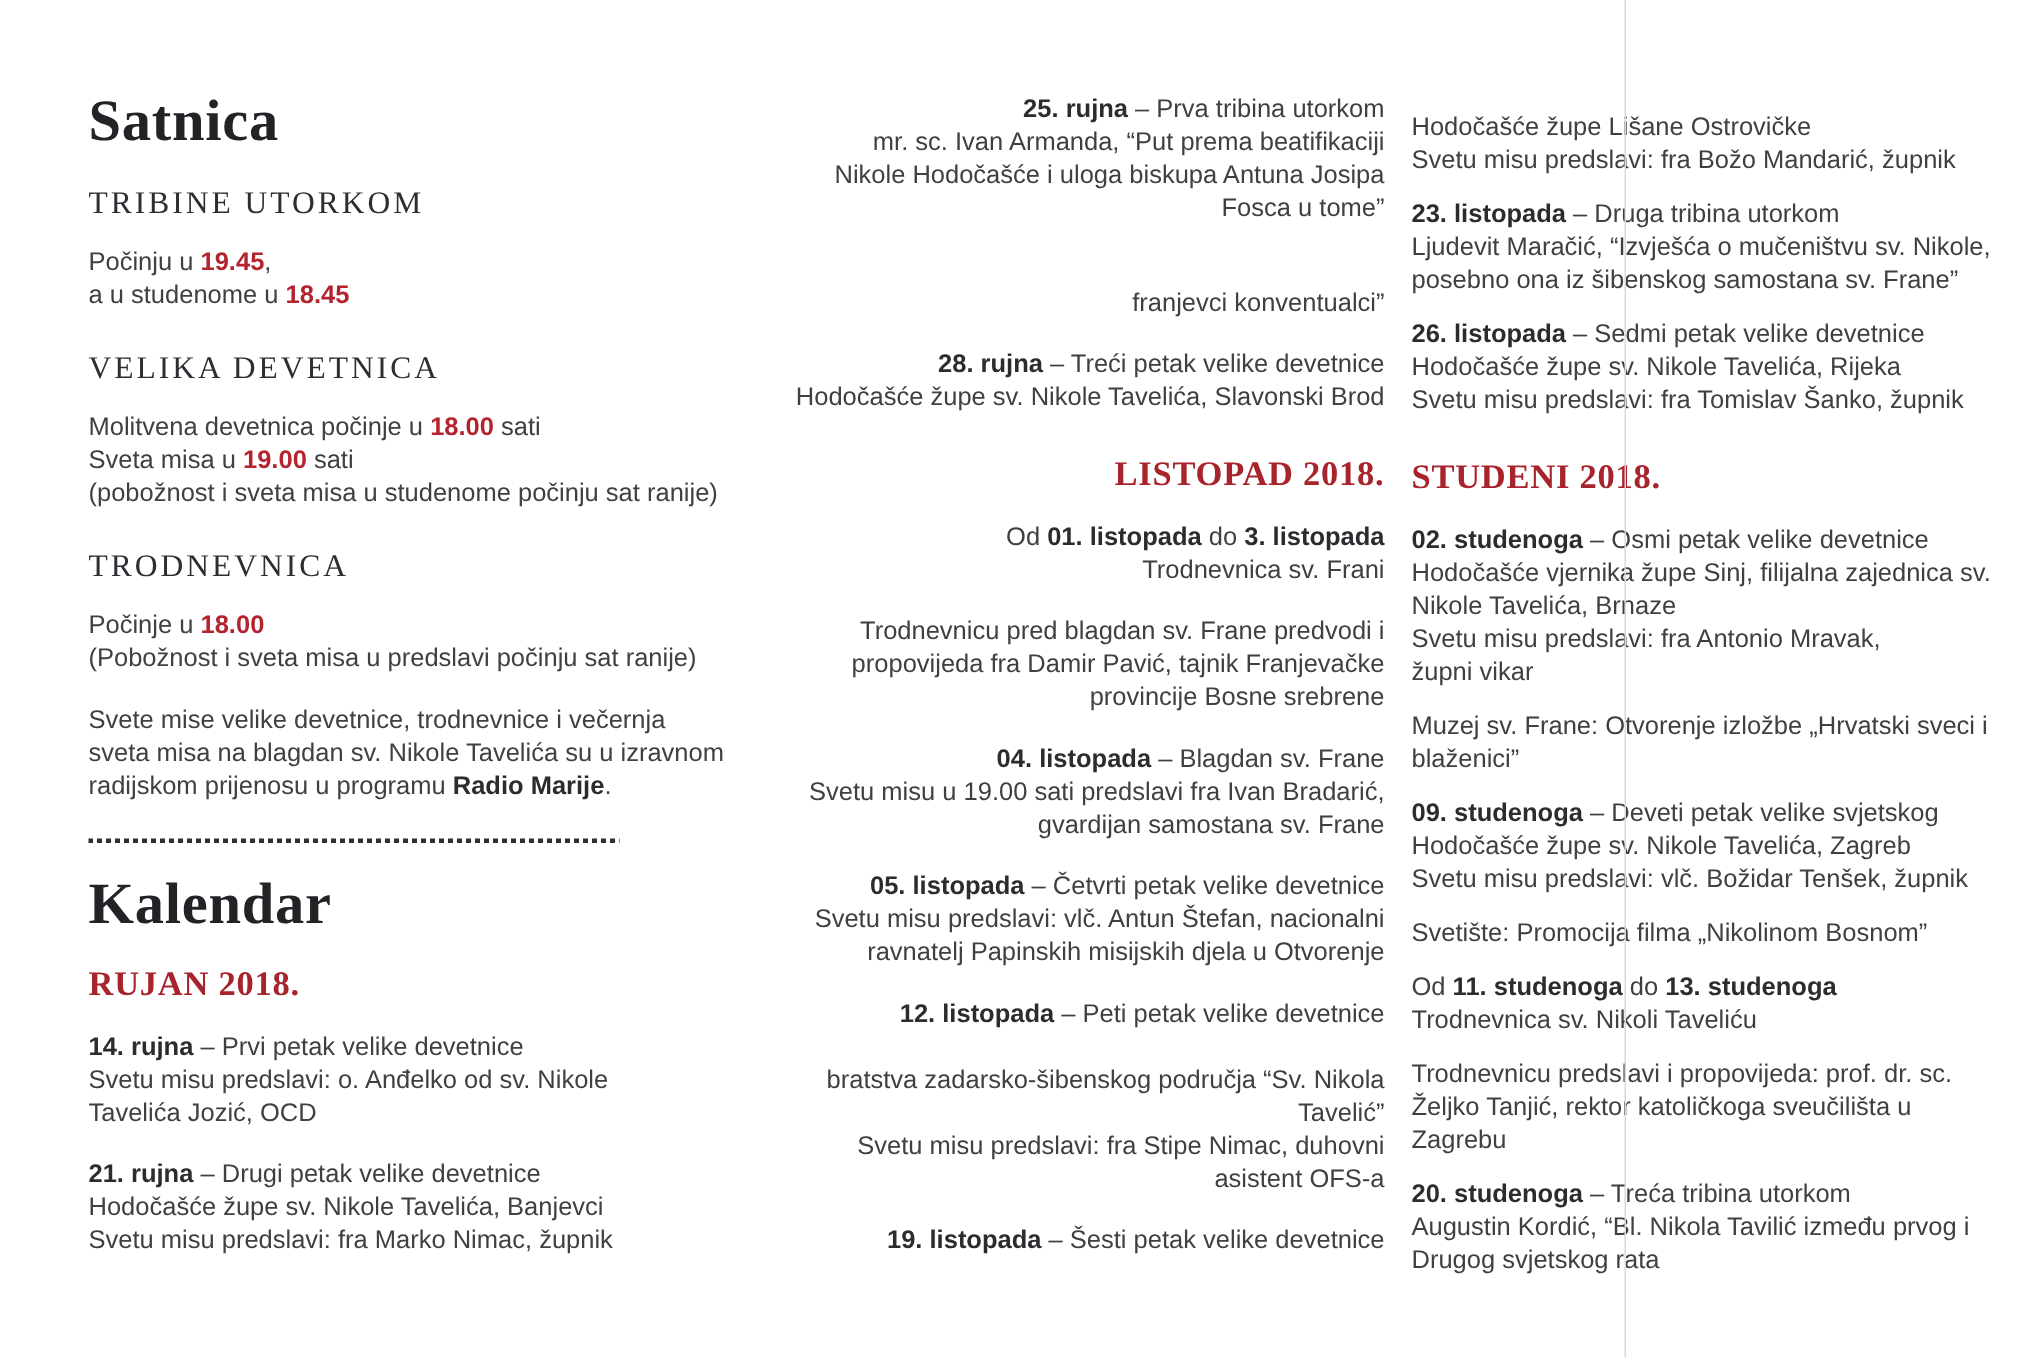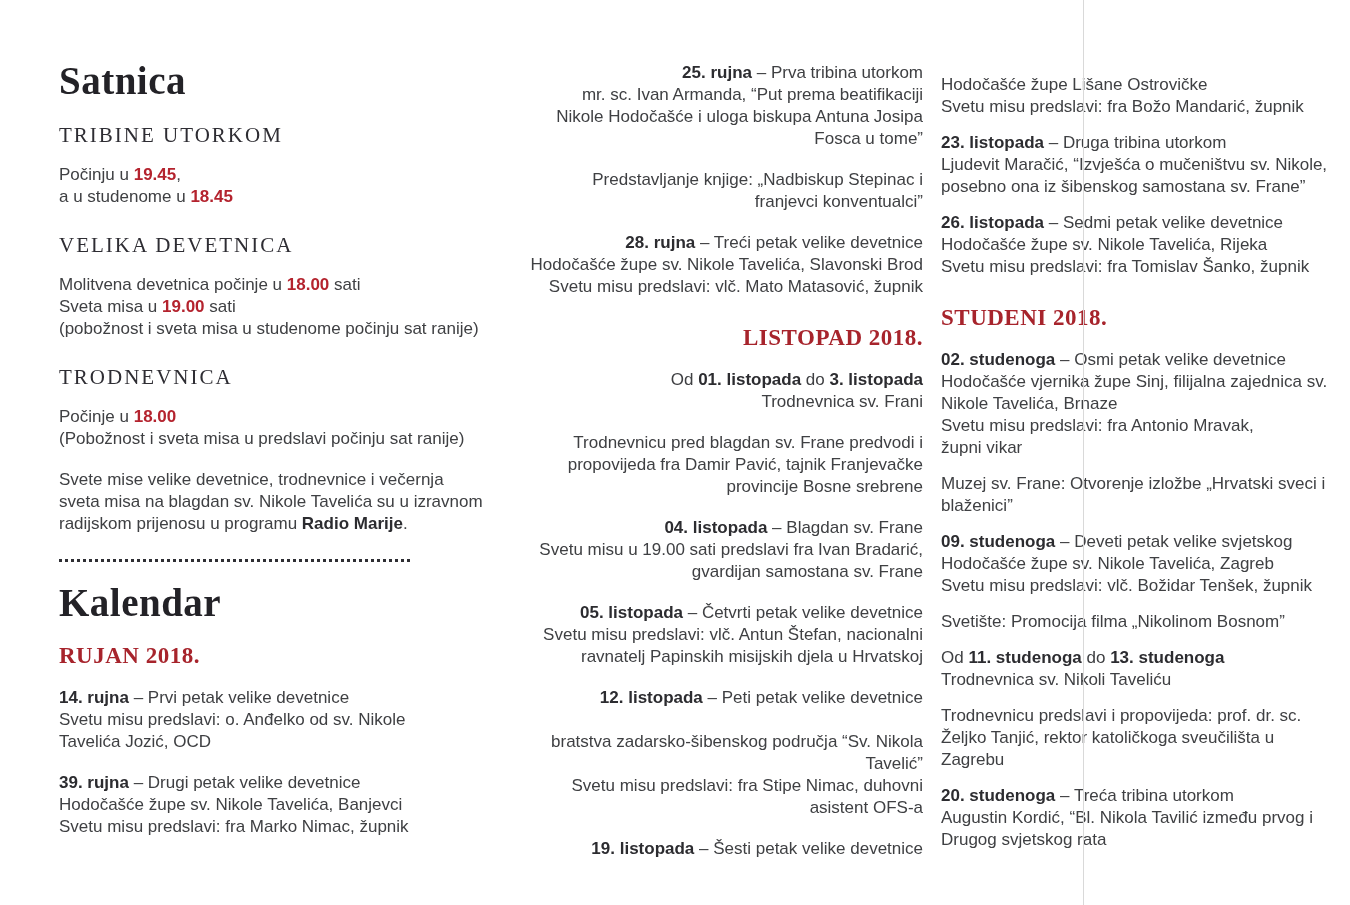--- a/index.html
+++ b/index.html
@@ -54,31 +54,31 @@
       <p class="body-p"><span>Počinju u </span><span class="seg-r">19.45</span><span>,</span><br><span>a u studenome u </span><span class="seg-r">18.45</span></p>
       <div class="sub">VELIKA DEVETNICA</div>
       <p class="body-p"><span>Molitvena devetnica počinje u </span><span class="seg-r">18.00</span><span> sati</span><br><span>Sveta misa u </span><span class="seg-r">19.00</span><span> sati</span><br><span>(pobožnost i sveta misa u studenome počinju sat ranije)</span></p>
       <div class="sub">TRODNEVNICA</div>
       <p class="body-p"><span>Počinje u </span><span class="seg-r">18.00</span><br><span>(Pobožnost i sveta misa u predslavi počinju sat ranije)</span></p>
       <p class="body-p"><span>Svete mise velike devetnice, trodnevnice i večernja</span><br><span>sveta misa na blagdan sv. Nikole Tavelića su u izravnom</span><br><span>radijskom prijenosu u programu </span><span class="seg-b">Radio Marije</span><span>.</span></p>
       <div class="divider"></div>
       <div class="h1">Kalendar</div>
       <div class="month">RUJAN 2018.</div>
       <p class="body-p"><span class="seg-b">14. rujna</span><span> – Prvi petak velike devetnice</span><br><span>Svetu misu predslavi: o. Anđelko od sv. Nikole</span><br><span>Tavelića Jozić, OCD</span></p>
-      <p class="body-p"><span class="seg-b">39. rujna</span><span> – Drugi petak velike devetnice</span><br><span>Hodočašće župe sv. Nikole Tavelića, Banjevci</span><br><span>Svetu misu predslavi: fra Marko Nimac, župnik</span></p>
+      <p class="body-p"><span class="seg-b">21. rujna</span><span> – Drugi petak velike devetnice</span><br><span>Hodočašće župe sv. Nikole Tavelića, Banjevci</span><br><span>Svetu misu predslavi: fra Marko Nimac, župnik</span></p>
     </div>
   <div class="col col-middle">
       <p class="body-p"><span class="seg-b">25. rujna</span><span> – Prva tribina utorkom</span><br><span>mr. sc. Ivan Armanda, “Put prema beatifikaciji</span><br><span>Nikole Hodočašće i uloga biskupa Antuna Josipa</span><br><span>Fosca u tome”</span></p>
-      <p class="body-p"><span>Predstavljanje knjige: „Nadbiskup Stepinac i</span><br><span>franjevci konventualci”</span></p>
-      <p class="body-p"><span class="seg-b">28. rujna</span><span> – Treći petak velike devetnice</span><br><span>Hodočašće župe sv. Nikole Tavelića, Slavonski Brod</span><br><span>Svetu misu predslavi: vlč. Mato Matasović, župnik</span></p>
+      <p class="body-p"><br><span>franjevci konventualci”</span></p>
+      <p class="body-p"><span class="seg-b">28. rujna</span><span> – Treći petak velike devetnice</span><br><span>Hodočašće župe sv. Nikole Tavelića, Slavonski Brod</span><br></p>
       <div class="month">LISTOPAD 2018.</div>
       <p class="body-p"><span>Od </span><span class="seg-b">01. listopada</span><span> do </span><span class="seg-b">3. listopada</span><br><span>Trodnevnica sv. Frani</span></p>
       <p class="body-p"><span>Trodnevnicu pred blagdan sv. Frane predvodi i</span><br><span>propovijeda fra Damir Pavić, tajnik Franjevačke</span><br><span>provincije Bosne srebrene</span></p>
       <p class="body-p"><span class="seg-b">04. listopada</span><span> – Blagdan sv. Frane</span><br><span>Svetu misu u 19.00 sati predslavi fra Ivan Bradarić,</span><br><span>gvardijan samostana sv. Frane</span></p>
-      <p class="body-p"><span class="seg-b">05. listopada</span><span> – Četvrti petak velike devetnice</span><br><span>Svetu misu predslavi: vlč. Antun Štefan, nacionalni</span><br><span>ravnatelj Papinskih misijskih djela u Hrvatskoj</span></p>
+      <p class="body-p"><span class="seg-b">05. listopada</span><span> – Četvrti petak velike devetnice</span><br><span>Svetu misu predslavi: vlč. Antun Štefan, nacionalni</span><br><span>ravnatelj Papinskih misijskih djela u Otvorenje</span></p>
       <p class="body-p"><span class="seg-b">12. listopada</span><span> – Peti petak velike devetnice</span><br><br><span>bratstva zadarsko-šibenskog područja “Sv. Nikola</span><br><span>Tavelić”</span><br><span>Svetu misu predslavi: fra Stipe Nimac, duhovni</span><br><span>asistent OFS-a</span></p>
       <p class="body-p"><span class="seg-b">19. listopada</span><span> – Šesti petak velike devetnice</span></p>
     </div>
   <div class="col col-right">
       <p class="body-p"><span>Hodočašće župe Lišane Ostrovičke</span><br><span>Svetu misu predslavi: fra Božo Mandarić, župnik</span></p>
       <p class="body-p"><span class="seg-b">23. listopada</span><span> – Druga tribina utorkom</span><br><span>Ljudevit Maračić, “Izvješća o mučeništvu sv. Nikole,</span><br><span>posebno ona iz šibenskog samostana sv. Frane”</span></p>
       <p class="body-p"><span class="seg-b">26. listopada</span><span> – Sedmi petak velike devetnice</span><br><span>Hodočašće župe sv. Nikole Tavelića, Rijeka</span><br><span>Svetu misu predslavi: fra Tomislav Šanko, župnik</span></p>
       <div class="month">STUDENI 2018.</div>
       <p class="body-p"><span class="seg-b">02. studenoga</span><span> – Osmi petak velike devetnice</span><br><span>Hodočašće vjernika župe Sinj, filijalna zajednica sv.</span><br><span>Nikole Tavelića, Brnaze</span><br><span>Svetu misu predslavi: fra Antonio Mravak,</span><br><span>župni vikar</span></p>
       <p class="body-p"><span>Muzej sv. Frane: Otvorenje izložbe „Hrvatski sveci i</span><br><span>blaženici”</span></p>

